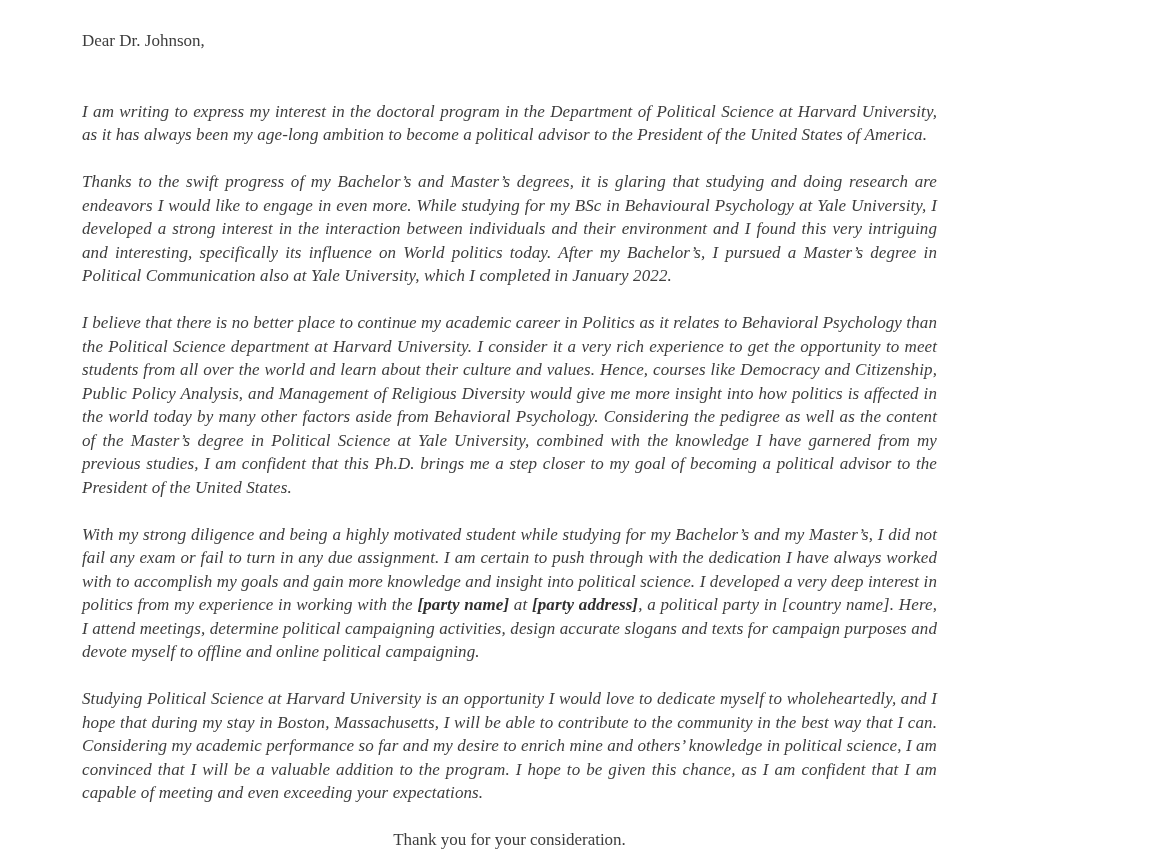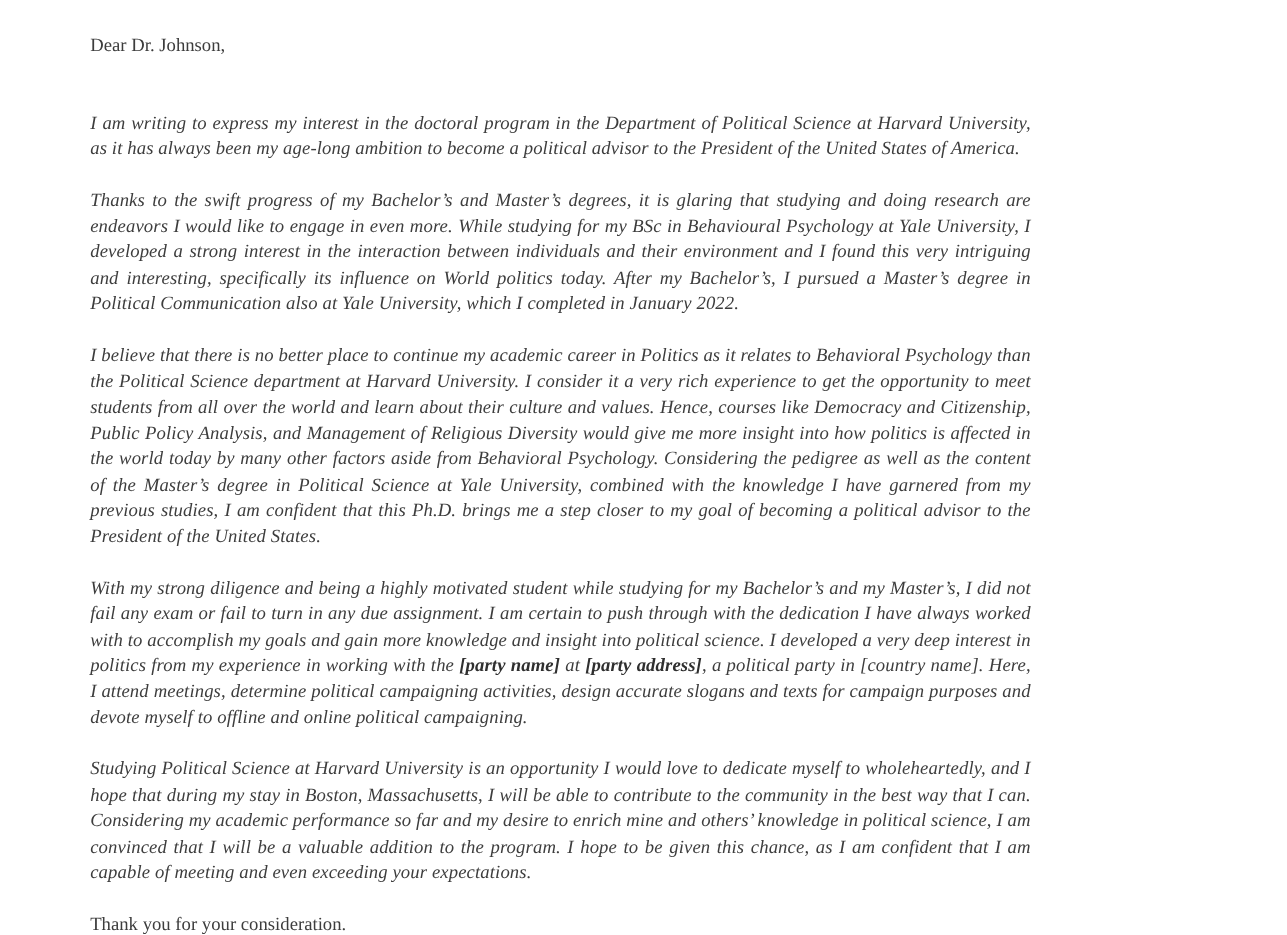--- a/index.html
+++ b/index.html
@@ -29,21 +29,21 @@
     text-align: justify;
     letter-spacing: 0.1px;
     font-style: italic;
   }
   .para b {
     font-weight: bold;
     color: #2f2f2f;
   }
   .closing {
     margin: 0;
-    text-align: left;
+    text-align: center;
   }
 </style>
 </head>
 <body>
 
 <div class="page">
   <p class="salutation">Dear Dr. Johnson,</p>
 
   <div id="paragraphs">
       <p class="para"><span>I am writing to express my interest in the doctoral program in the Department of Political Science at Harvard University, as it has always been my age-long ambition to become a political advisor to the President of the United States of America.</span></p>

